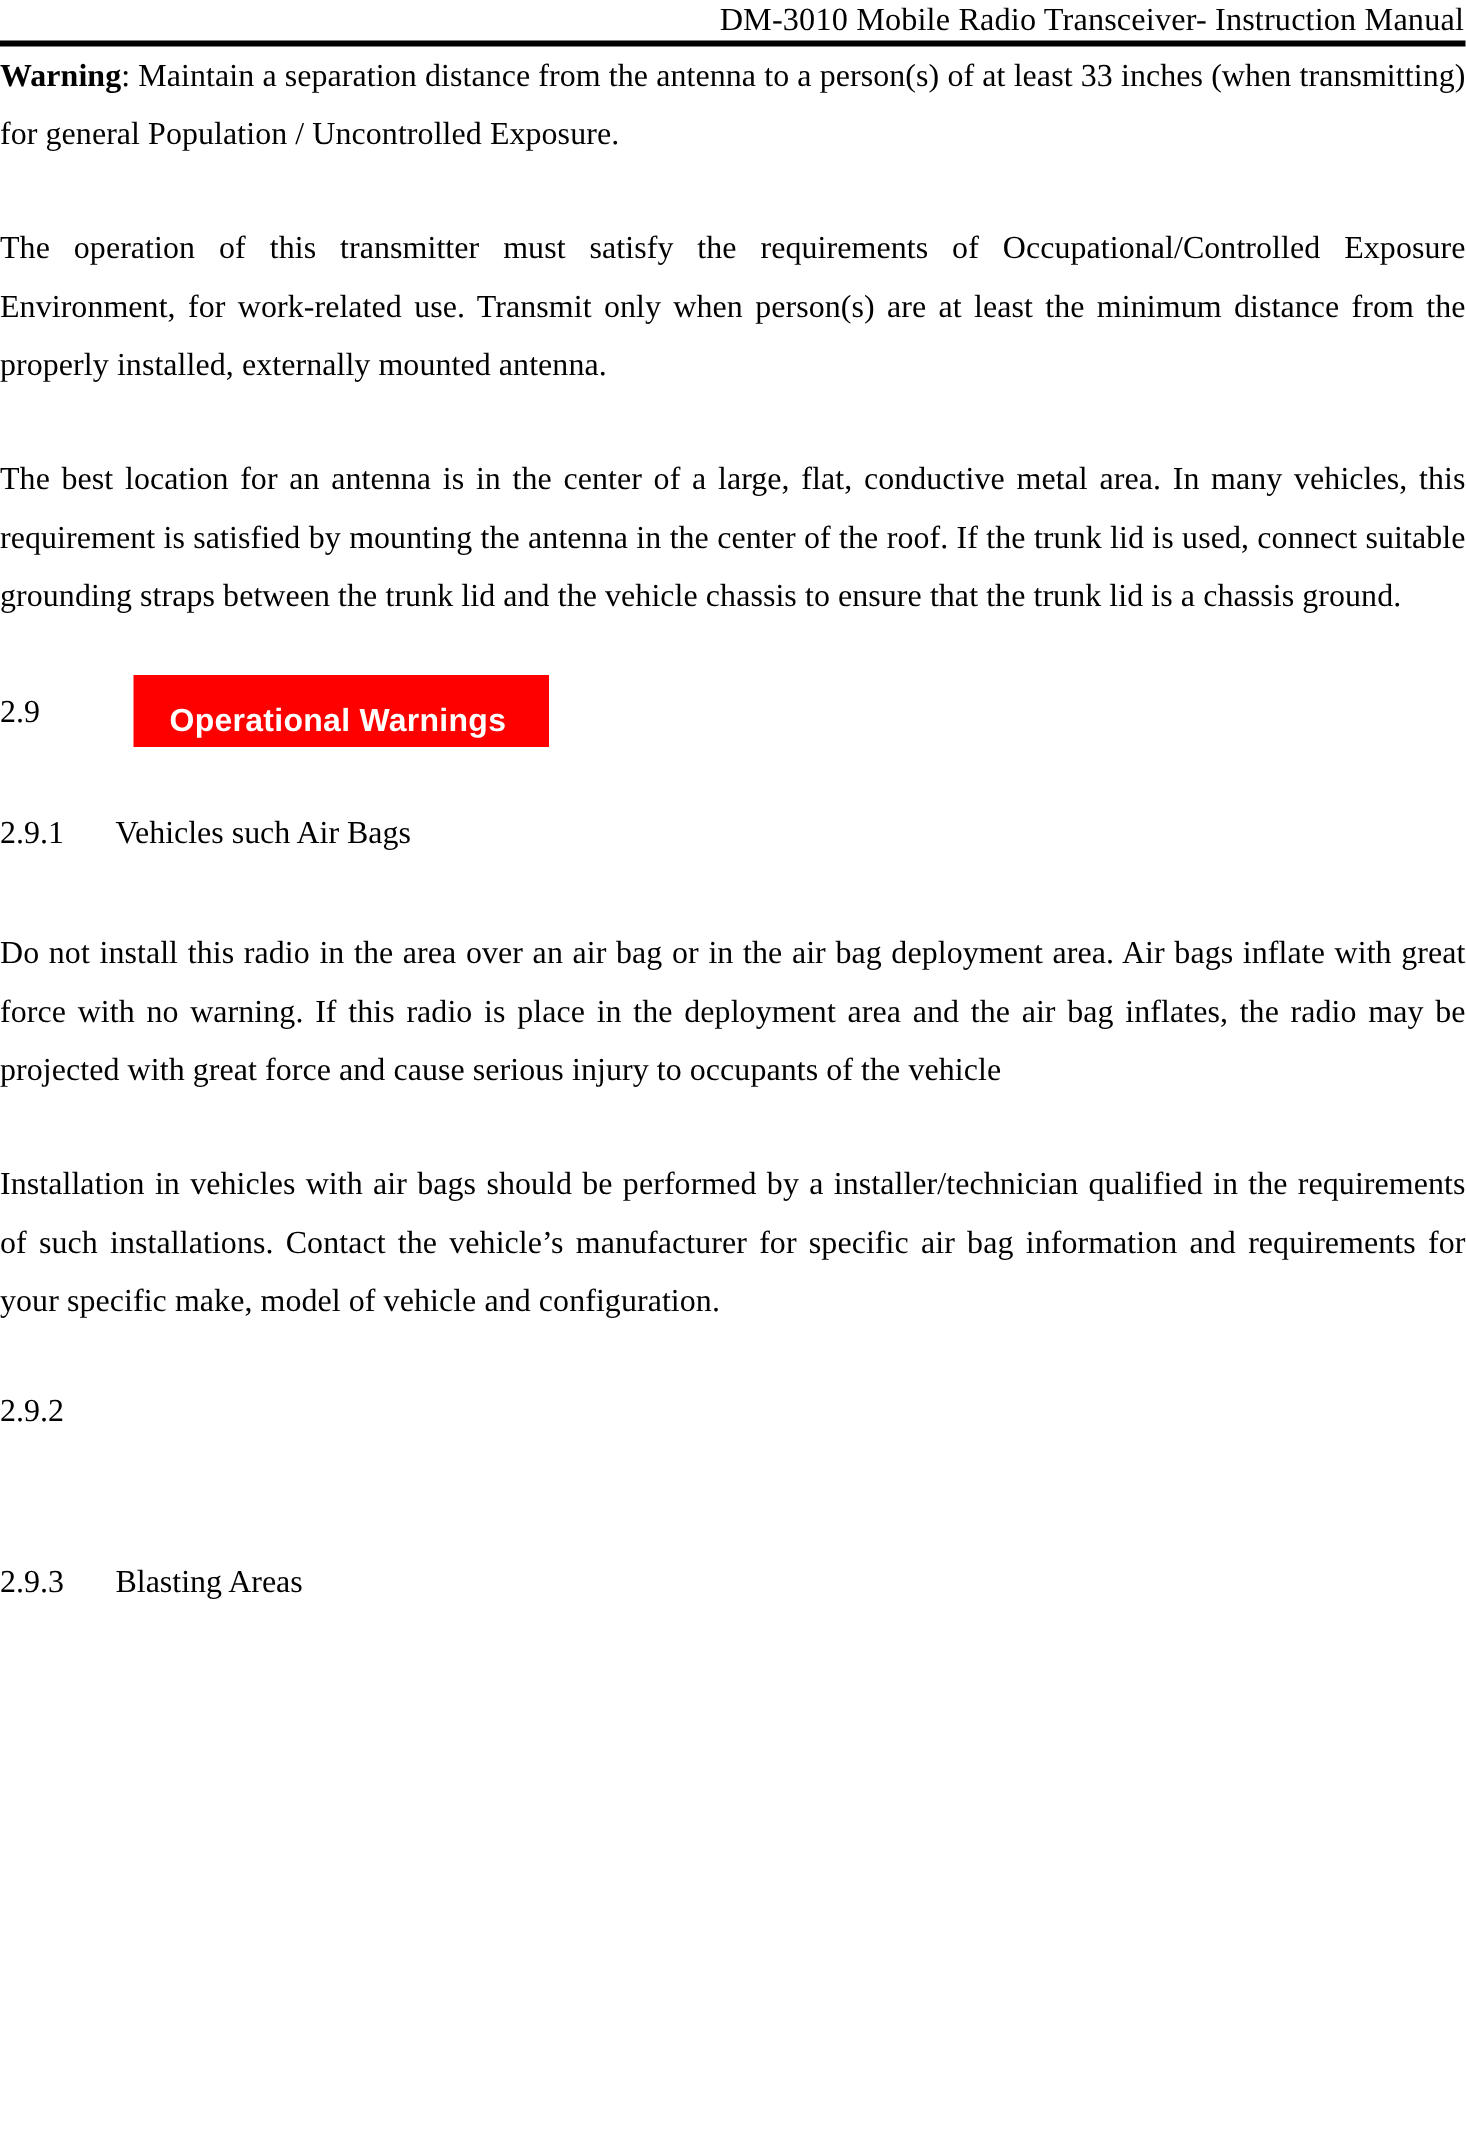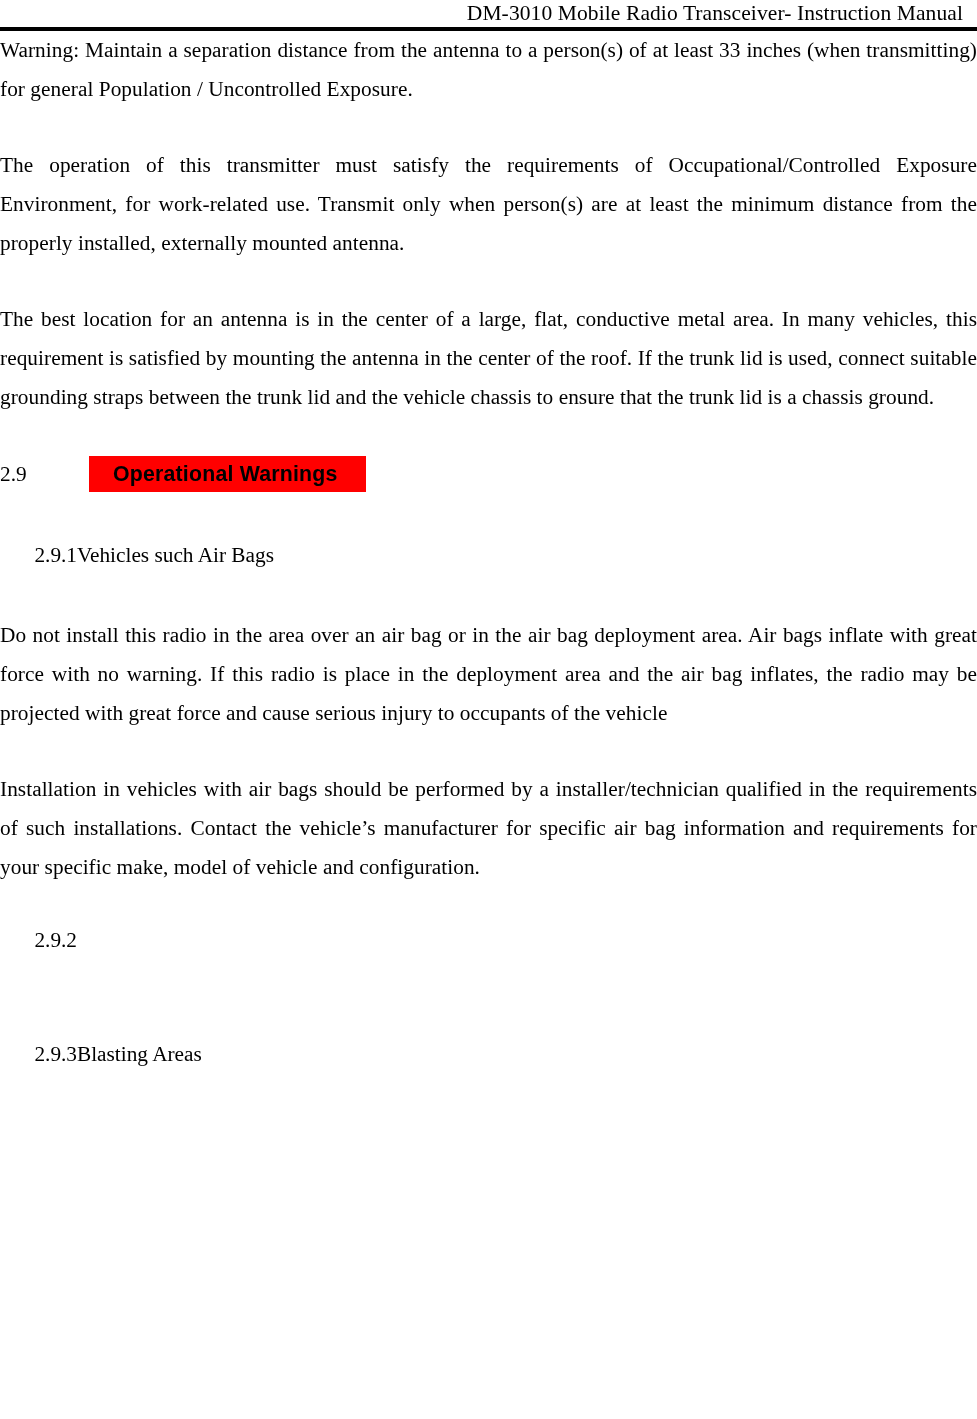--- a/index.html
+++ b/index.html
@@ -31,21 +31,21 @@
     width: 977px;
     height: 30px;
   }
   .header-title {
     font-family: "Liberation Serif", "DejaVu Serif", serif;
     font-size: 21.5px;
     line-height: 26px;
     text-align: right;
     letter-spacing: 0.1px;
     white-space: nowrap;
-    padding-right: 14px;
+    padding-right: 1px;
   }
   .header-rule {
     position: absolute;
     top: 27px;
     left: 0px;
     width: 977px;
     height: 4px;
     background: #000000;
   }
 
@@ -60,61 +60,60 @@
   p.para {
     margin: 0;
     font-size: 21.3px;
     line-height: 39px;
     text-align: justify;
     text-justify: inter-word;
     font-family: "Liberation Serif", "DejaVu Serif", serif;
     letter-spacing: 0.05px;
   }
   p.para b {
-    font-weight: normal;
+    font-weight: bold;
   }
   .gap-md { height: 37px; }
   .gap-lg { height: 45px; }
 
   
   .section-head {
     display: flex;
     align-items: center;
     height: 40px;
     gap: 26px;
   }
   .section-num {
     font-size: 21.3px;
     line-height: 36px;
     width: 63px;
     flex: 0 0 63px;
     font-family: "Liberation Serif", "DejaVu Serif", serif;
   }
   .section-title-hl {
     background: #ff0000;
-    color: #000000;
+    color: #ffffff;
     font-weight: bold;
     font-size: 21.3px;
     line-height: 36px;
-    padding: 0px 28px 0px 24px;
+    padding: 12px 28px 0px 24px;
     height: 36px;
     display: inline-block;
     white-space: nowrap;
     font-family: "Liberation Sans", "DejaVu Sans", sans-serif;
     letter-spacing: 0.2px;
   }
 
   
   .subsection-head {
     display: flex;
     align-items: baseline;
     font-size: 21.3px;
     line-height: 32px;
     font-family: "Liberation Serif", "DejaVu Serif", serif;
-    text-align: right;
   }
   .subsection-num {
     width: 77px;
     flex: 0 0 77px;
     white-space: nowrap;
   }
   .subsection-title {
     white-space: nowrap;
   }
 

